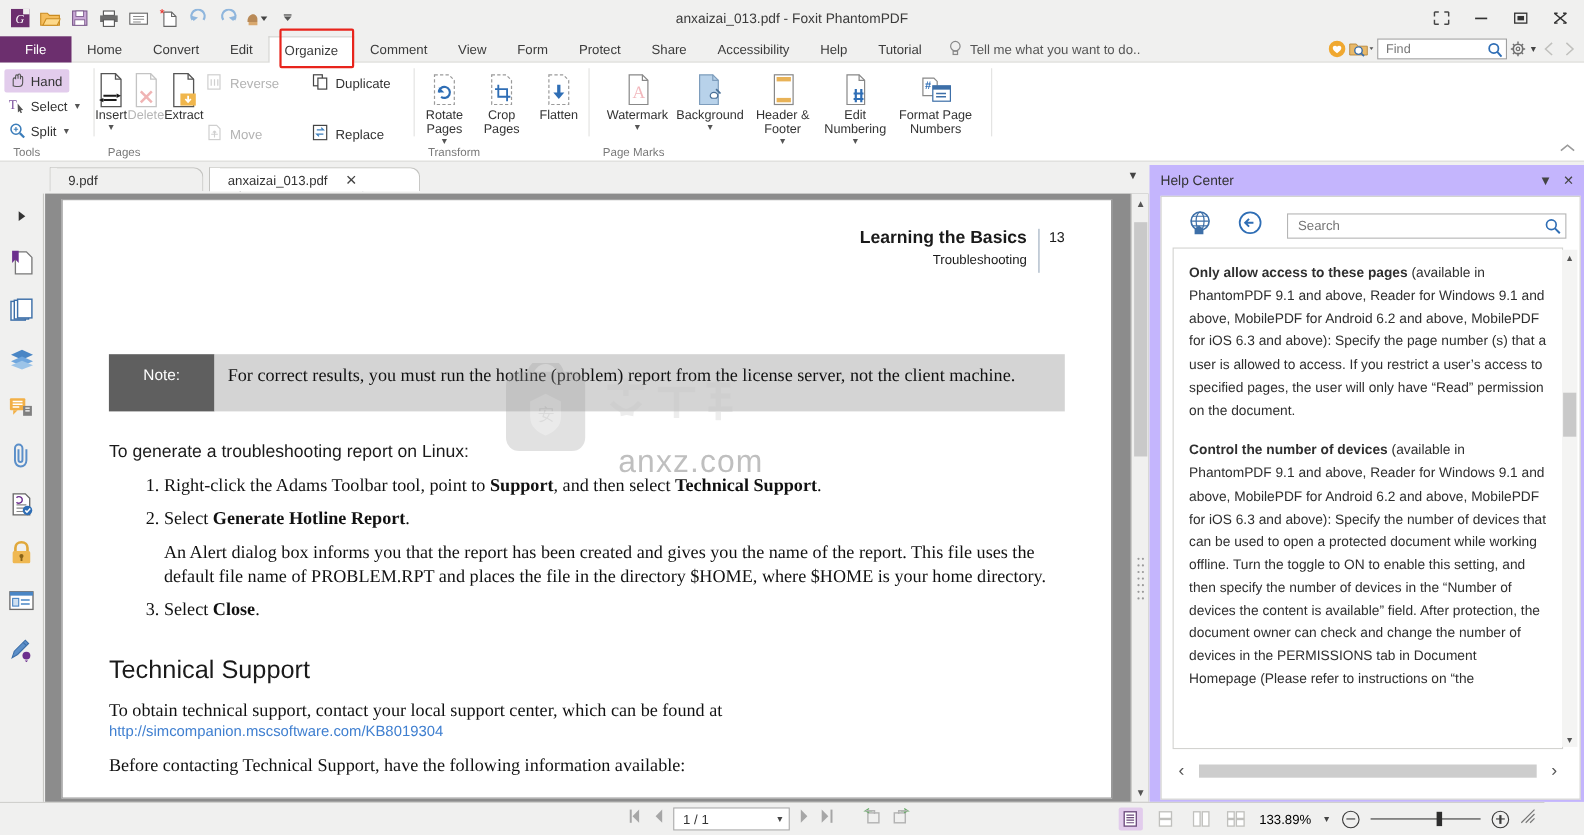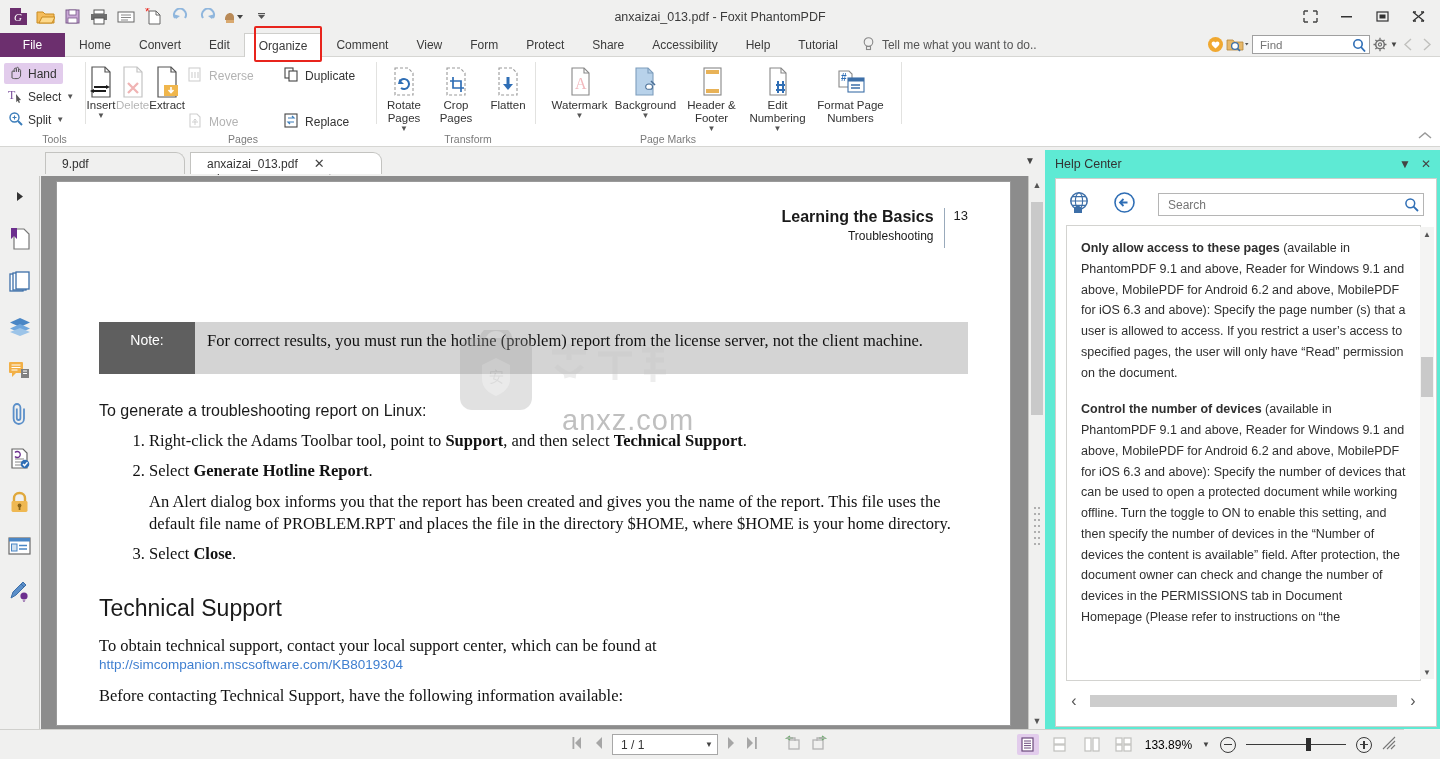--- a/index.html
+++ b/index.html
@@ -82,22 +82,22 @@
 
   
   .ribbon {
     position: absolute; top: 57px; left: 0; width: 1440px; height: 90px;
     background: #fff; display: flex; align-items: flex-start;
     border-bottom: 1px solid #d6d6d3;
   }
   .rgroup { position: relative; height: 90px; display:flex; flex-direction: column; }
   .rgroup-body { display: flex; align-items: flex-start; padding-top: 4px; }
   .rgroup-label {
-    position: absolute; bottom: 2px; left: 12px; width: 100%;
-    text-align: center; font-size: 10.5px; color: #7a7a7a;
+    position: absolute; bottom: 2px; left: 0; width: 100%;
+    text-align: left; font-size: 10.5px; color: #7a7a7a; padding-left: 12px;
   }
   .rgroup-sep { width: 1px; align-self: stretch; background: #e2e2e0; margin: 5px 0 22px 0; }
 
   
   .tool-row {
     display: flex; align-items: center; gap: 5px; height: 21px;
     padding: 0 6px 0 4px; font-size: 12px; color: #333; margin: 1px 4px;
     border-radius: 2px;
   }
   .tool-row.sel { background: #e2ccec; }
@@ -198,32 +198,32 @@
     position: absolute; right: 0; top: 0; width: 16px; height: 553px; background: #f0f0ef;
     border-left: 1px solid #c8c8c5;
   }
   .vthumb { position: absolute; left: 2px; top: 26px; width: 12px; height: 213px; background: #c9c9c9; }
   .sb-arrow { width: 16px; height: 17px; display: flex; align-items: center; justify-content: center; color: #555; font-size: 9px; }
   .grip-dots { position: absolute; left: 4px; top: 330px; width: 8px; height: 44px; }
 
   
   .helppanel {
     position: absolute; top: 150px; left: 1045px; width: 395px; height: 579px;
-    background: #5eead4;
+    background: #c4b5fd;
   }
   .help-title {
     height: 28px; display: flex; align-items: center;
     font-size: 12.5px; color: #333; padding-left: 10px;
   }
   .help-title-ctl { margin-left: auto; display: flex; gap: 10px; padding-right: 9px; color: #444; font-size: 12px; }
   .help-body {
     position: absolute; top: 28px; left: 10px; width: 382px; height: 549px;
     background: #fff; border: 1px solid #cfcfcc;
   }
-  .help-search-row { display: flex; align-items: center; gap: 22px; padding: 12px 12px 10px 12px; }
+  .help-search-row { display: flex; align-items: center; gap: 22px; padding: 12px 12px 10px 12px; margin-left: 12px; }
   .help-search {
     flex: 1; height: 23px; border: 1px solid #b5b5b5; background: #fff;
     display: flex; align-items: center; padding: 0 4px 0 7px;
   }
   .help-search input {
     border: 0; outline: 0; flex: 1; font-size: 12px; color: #777;
     font-family: "Liberation Sans", sans-serif; background: transparent;
   }
   .help-content {
     position: absolute; top: 46px; left: 10px; width: 355px; height: 456px;

